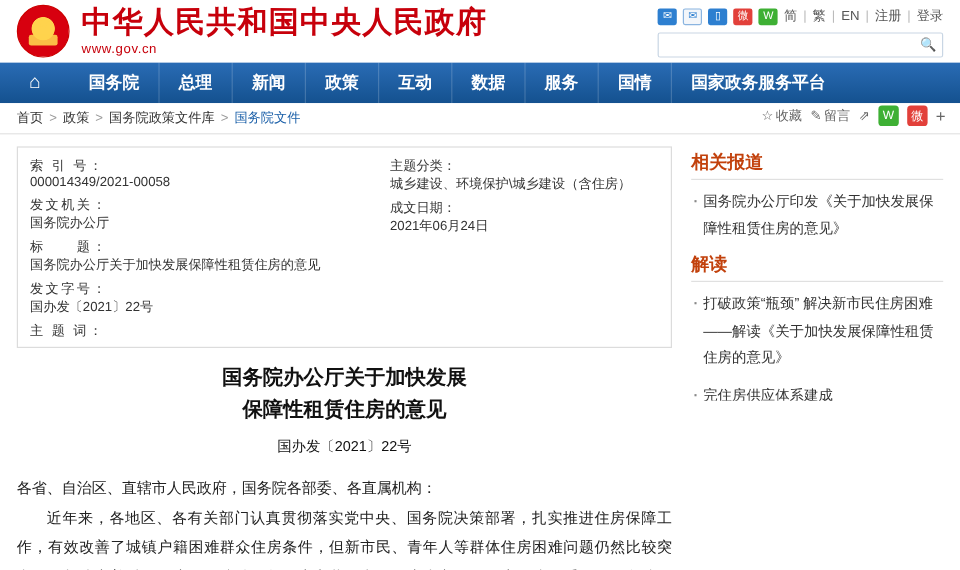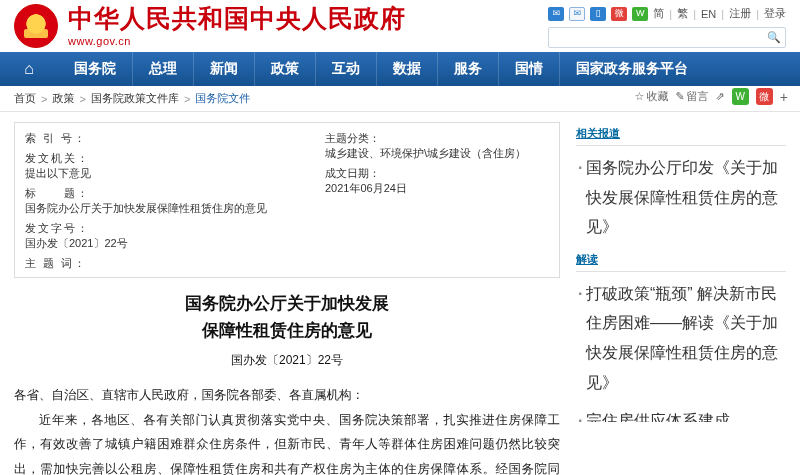--- a/index.html
+++ b/index.html
@@ -156,26 +156,26 @@
     font-size:17px;
     color:#111;
     line-height:1.6;
     margin-top:4px;
   }
   .doc-no { text-align:center; font-size:12px; margin:8px 0 14px; color:#111;}
   .para { font-size:12.5px; line-height:1.95; color:#222; text-align:justify;}
   .para.indent { text-indent:2em; }
 
   .rs-head {
-    color:#0369a1; font-weight:bold; font-size:11px;
+    color:#c2410c; font-weight:bold; font-size:15px;
     border-bottom:1px solid #e0e0e0;
-    padding-bottom:4px; margin-bottom:7px;text-decoration:underline;
+    padding-bottom:4px; margin-bottom:7px;
   }
   .rs-item {
-    font-size:16px; line-height:1.85; color:#333;
+    font-size:12px; line-height:1.85; color:#333;
     padding-left:10px; position:relative; margin-bottom:9px;
   }
   .rs-item::before{
     content:"·"; position:absolute; left:2px; top:0; color:#888; font-weight:bold;
   }
   .rs-block { margin-bottom:10px; }
   .clip { overflow:hidden; }
 </style>
 </head>
 <body>
@@ -252,24 +252,25 @@
   </div>
 
   <div class="content">
 
     <div class="left">
 
       <div class="metabox">
         <div class="metacol c1">
           <div class="mrow">
             <span class="mlab">索 引 号：</span>
+            <span class="mval">000014349/2021-00058</span>
           </div>
           <div class="mrow">
             <span class="mlab">发文机关：</span>
-            <span class="mval">提出以下意见</span>
+            <span class="mval">国务院办公厅</span>
           </div>
           <div class="mrow">
             <span class="mlab">标　　题：</span>
             <span class="mval">国务院办公厅关于加快发展保障性租赁住房的意见</span>
           </div>
           <div class="mrow">
             <span class="mlab">发文字号：</span>
             <span class="mval">国办发〔2021〕22号</span>
           </div>
           <div class="mrow">

